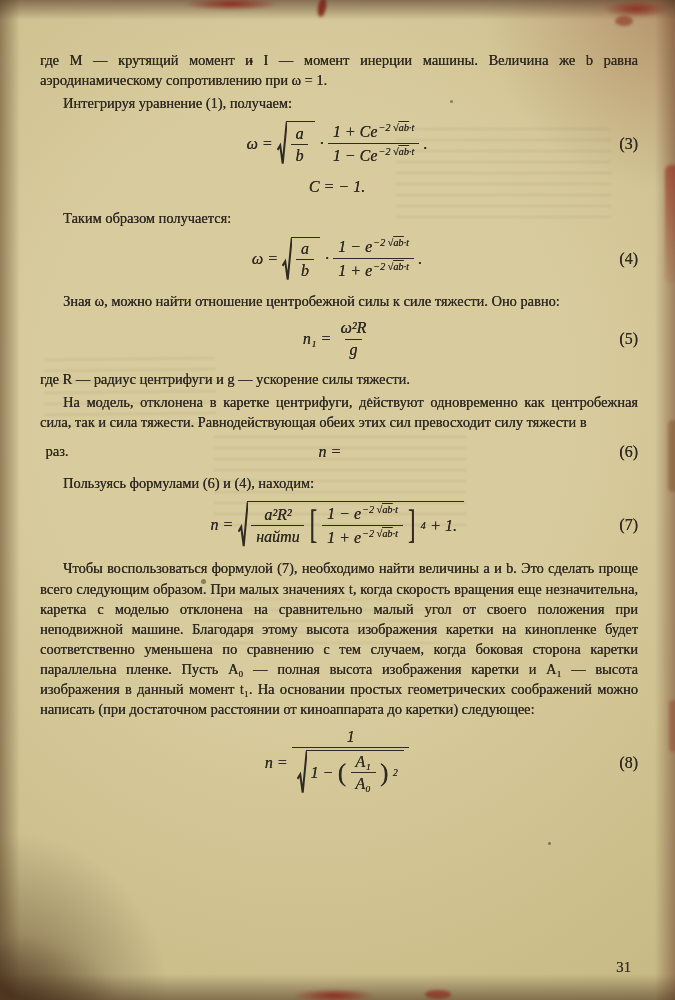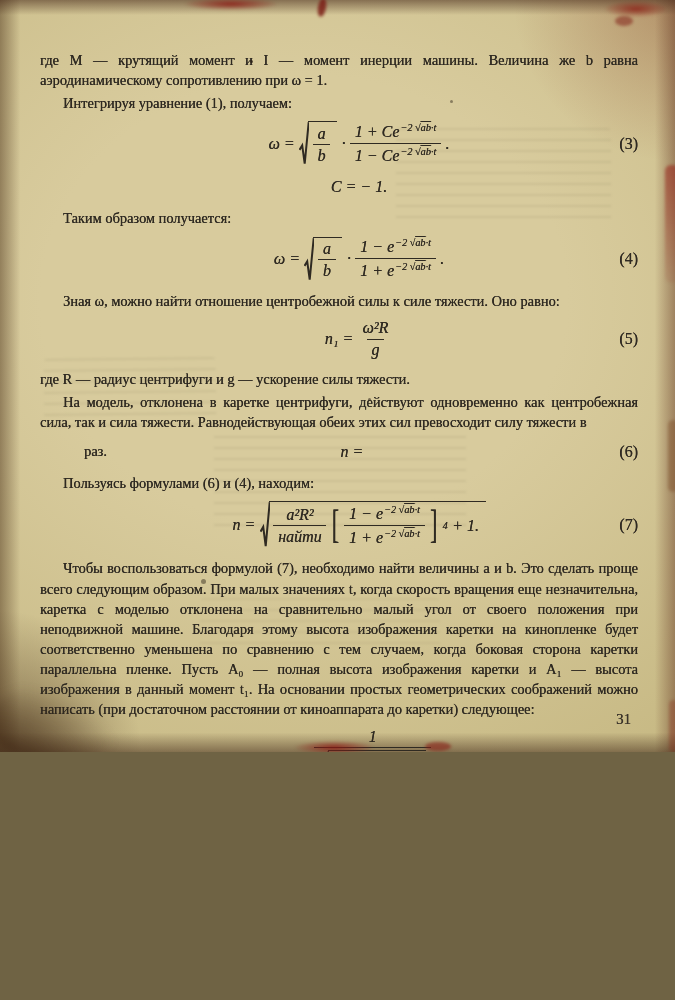--- a/index.html
+++ b/index.html
@@ -1,18 +1,18 @@
 <!DOCTYPE html>
 <html><head>
 <meta charset="utf-8">
 <style>
   html,body { margin:0; padding:0; background:#6f6344; }
   .page {
     position: relative;
-    width: 675px; height: 752px;
+    width: 675px; height: 1000px;
     margin: 0 auto;
     overflow: hidden;
     background:
       linear-gradient(180deg, rgba(70,40,25,0.55), rgba(70,40,25,0) 2%),
       linear-gradient(0deg, rgba(60,35,20,0.50), rgba(60,35,20,0) 2.6%),
       linear-gradient(90deg, rgba(80,55,30,0.50), rgba(80,55,30,0) 3%),
       linear-gradient(270deg, rgba(95,48,30,0.45), rgba(95,48,30,0) 3%),
       radial-gradient(circle at 0% 100%, rgba(62,38,20,0.55), rgba(62,38,20,0) 14%),
       radial-gradient(circle at 100% 0%, rgba(120,40,25,0.30), rgba(120,40,25,0) 16%),
       radial-gradient(ellipse 130% 100% at 45% 40%, #d8cb9d 30%, #c7b984 72%, #ad9d69 100%);
@@ -24,21 +24,21 @@
     color: #2f2a22;
     font-size: 14.4px;
     line-height: 1.4;
     text-align: justify;
     text-shadow: 0.2px 0 0 currentColor;
   }
   p.para { margin: 0 0 3px 0; }
   p.indent { text-indent: 1.6em; }
 
   .eqrow { display: flex; align-items: center; margin: 8px 0 10px; font-size: 16px; }
-  .eqleft { min-width: 34px; text-align: left; align-self: flex-end; font-size: 14.4px; padding-bottom: 2px; margin-left: 44px; }
+  .eqleft { min-width: 34px; text-align: center; align-self: flex-end; font-size: 14.4px; padding-bottom: 2px; }
   .formula { flex: 1; display: flex; justify-content: center; align-items: center; gap: 0.28em; font-style: italic; }
   .eqlabel { min-width: 38px; text-align: right; font-style: normal; }
 
   .frac { display: inline-flex; flex-direction: column; align-items: center; text-align: center; line-height: 1.12; vertical-align: middle; }
   .frac .fn { padding: 0 0.3em 0.1em; white-space: nowrap; }
   .frac .fd { border-top: 1.4px solid #2f2a22; padding: 0.1em 0.3em 0; white-space: nowrap; }
 
   .sqrt { display: inline-flex; align-items: stretch; }
   .rsign { width: 0.62em; position: relative; flex: none; }
   .rsign svg { position: absolute; inset: 0; width: 100%; height: 100%; }

